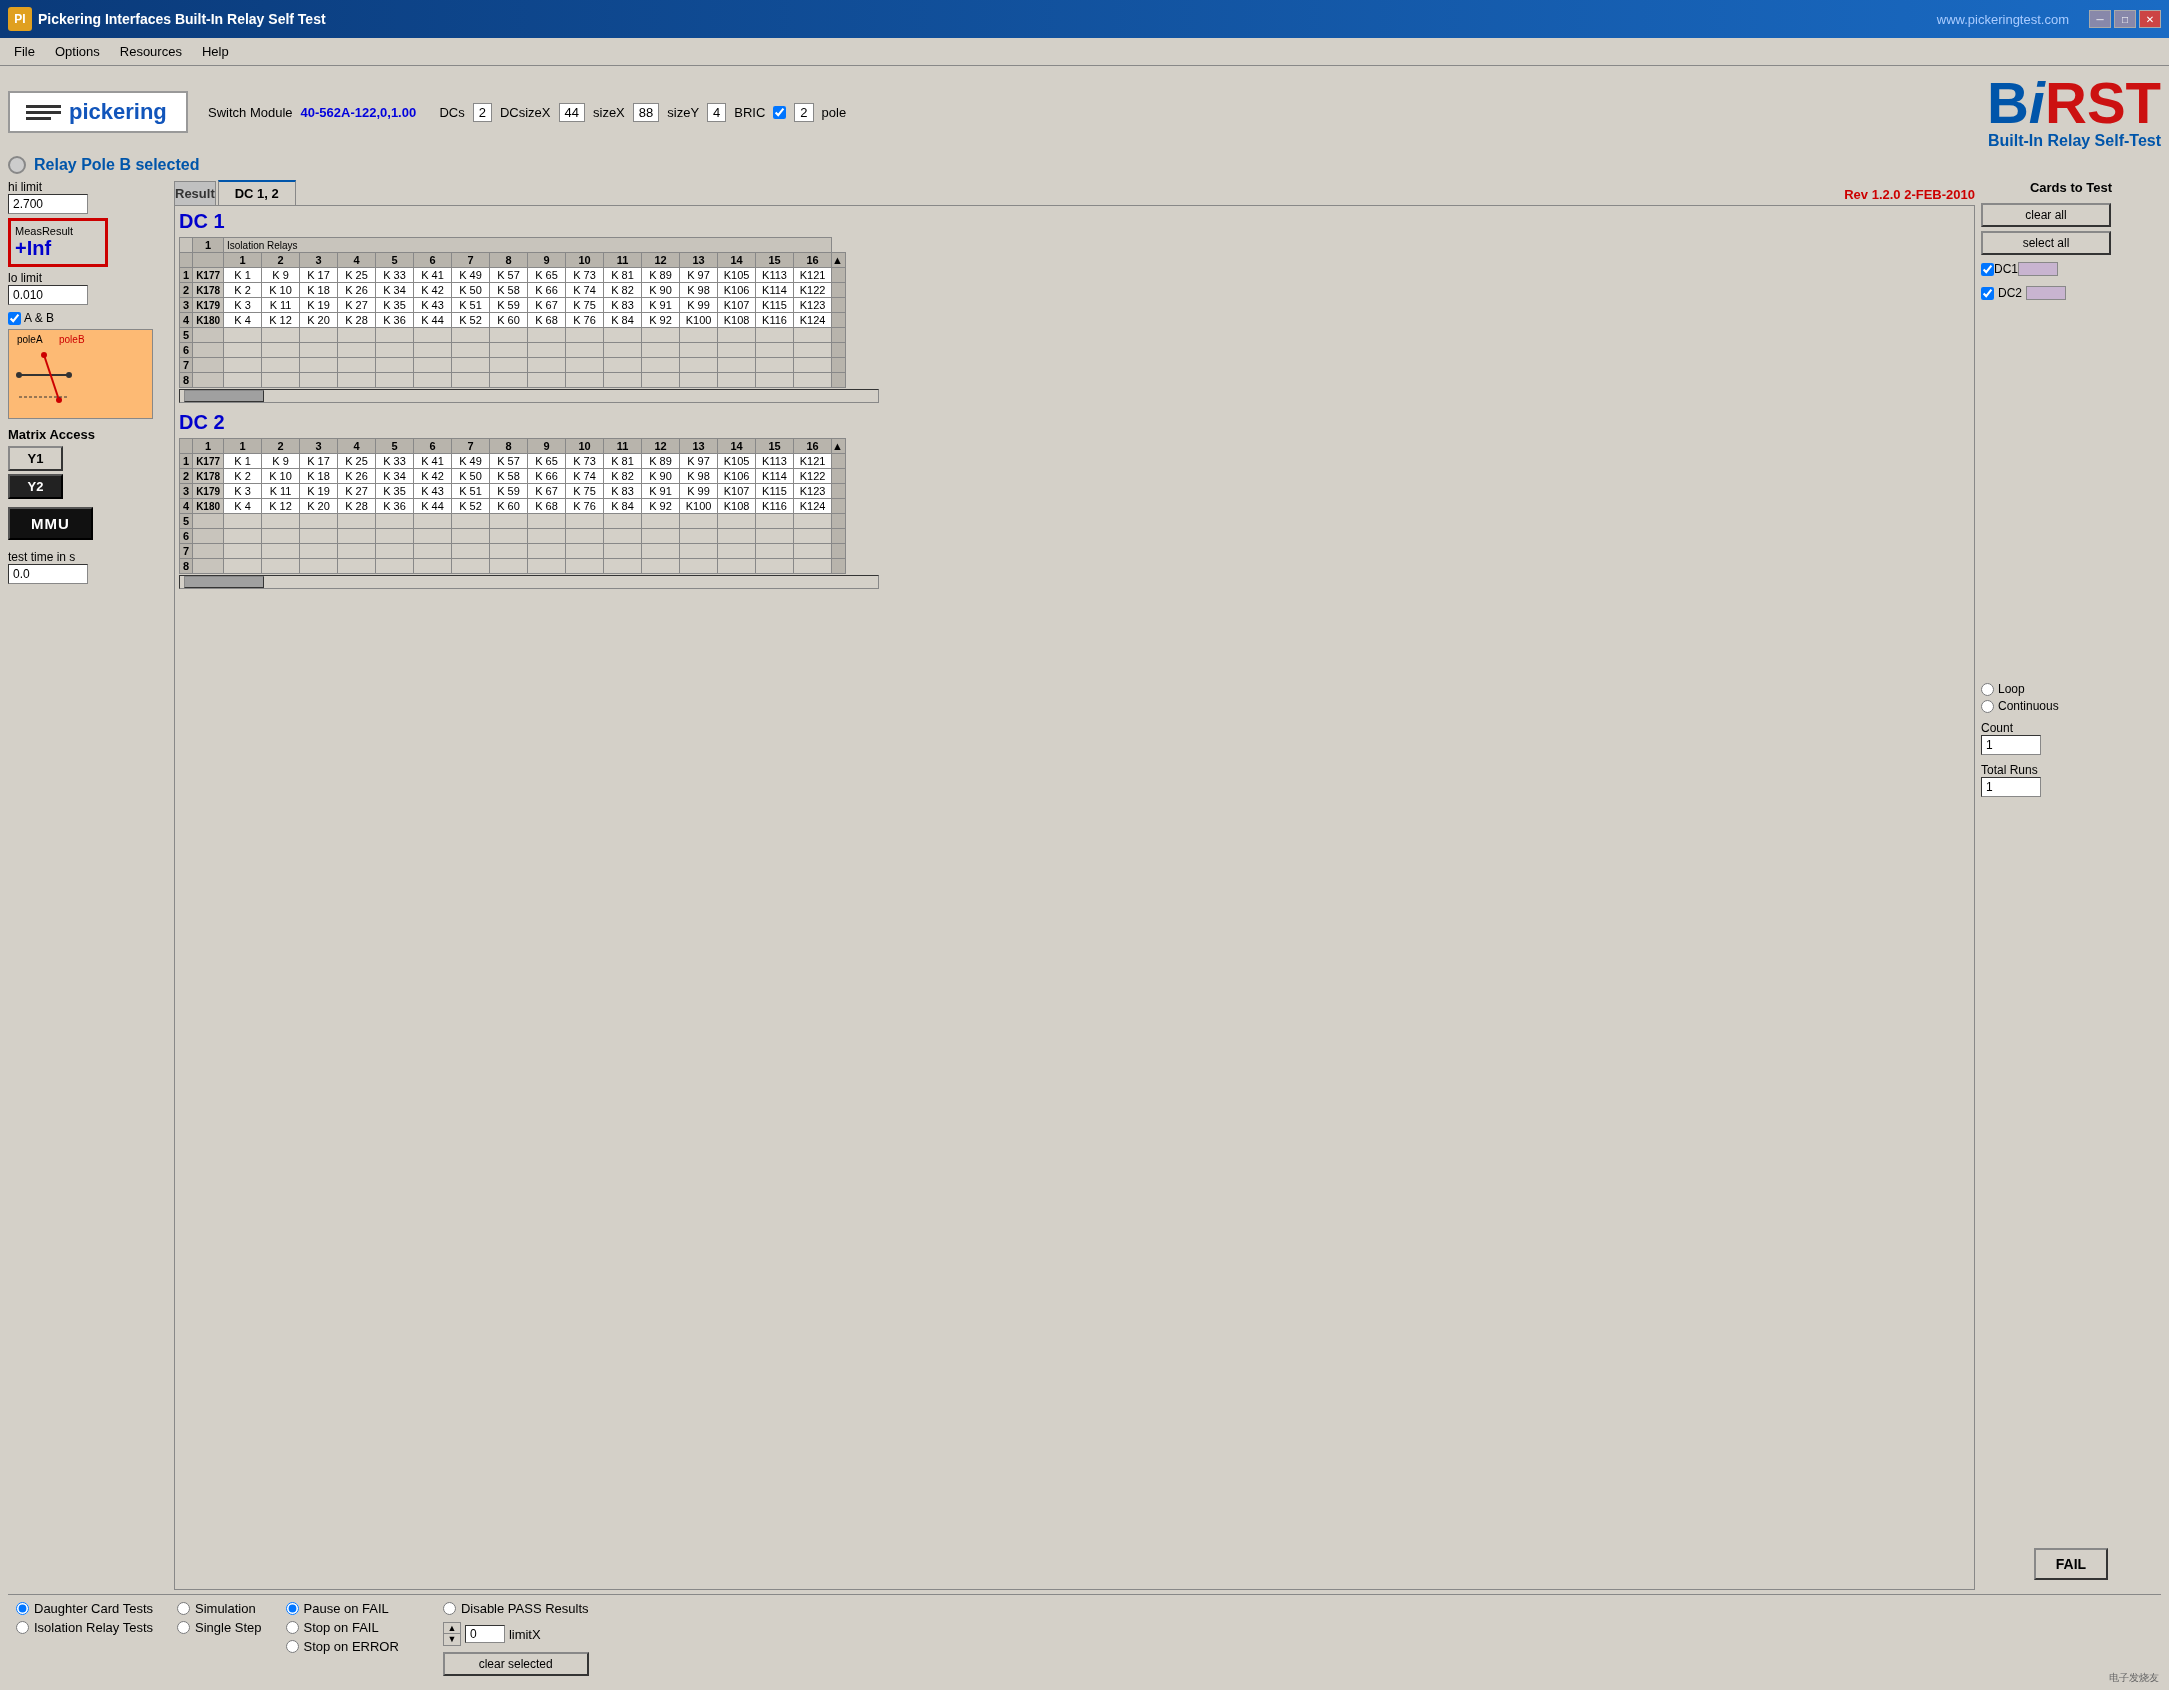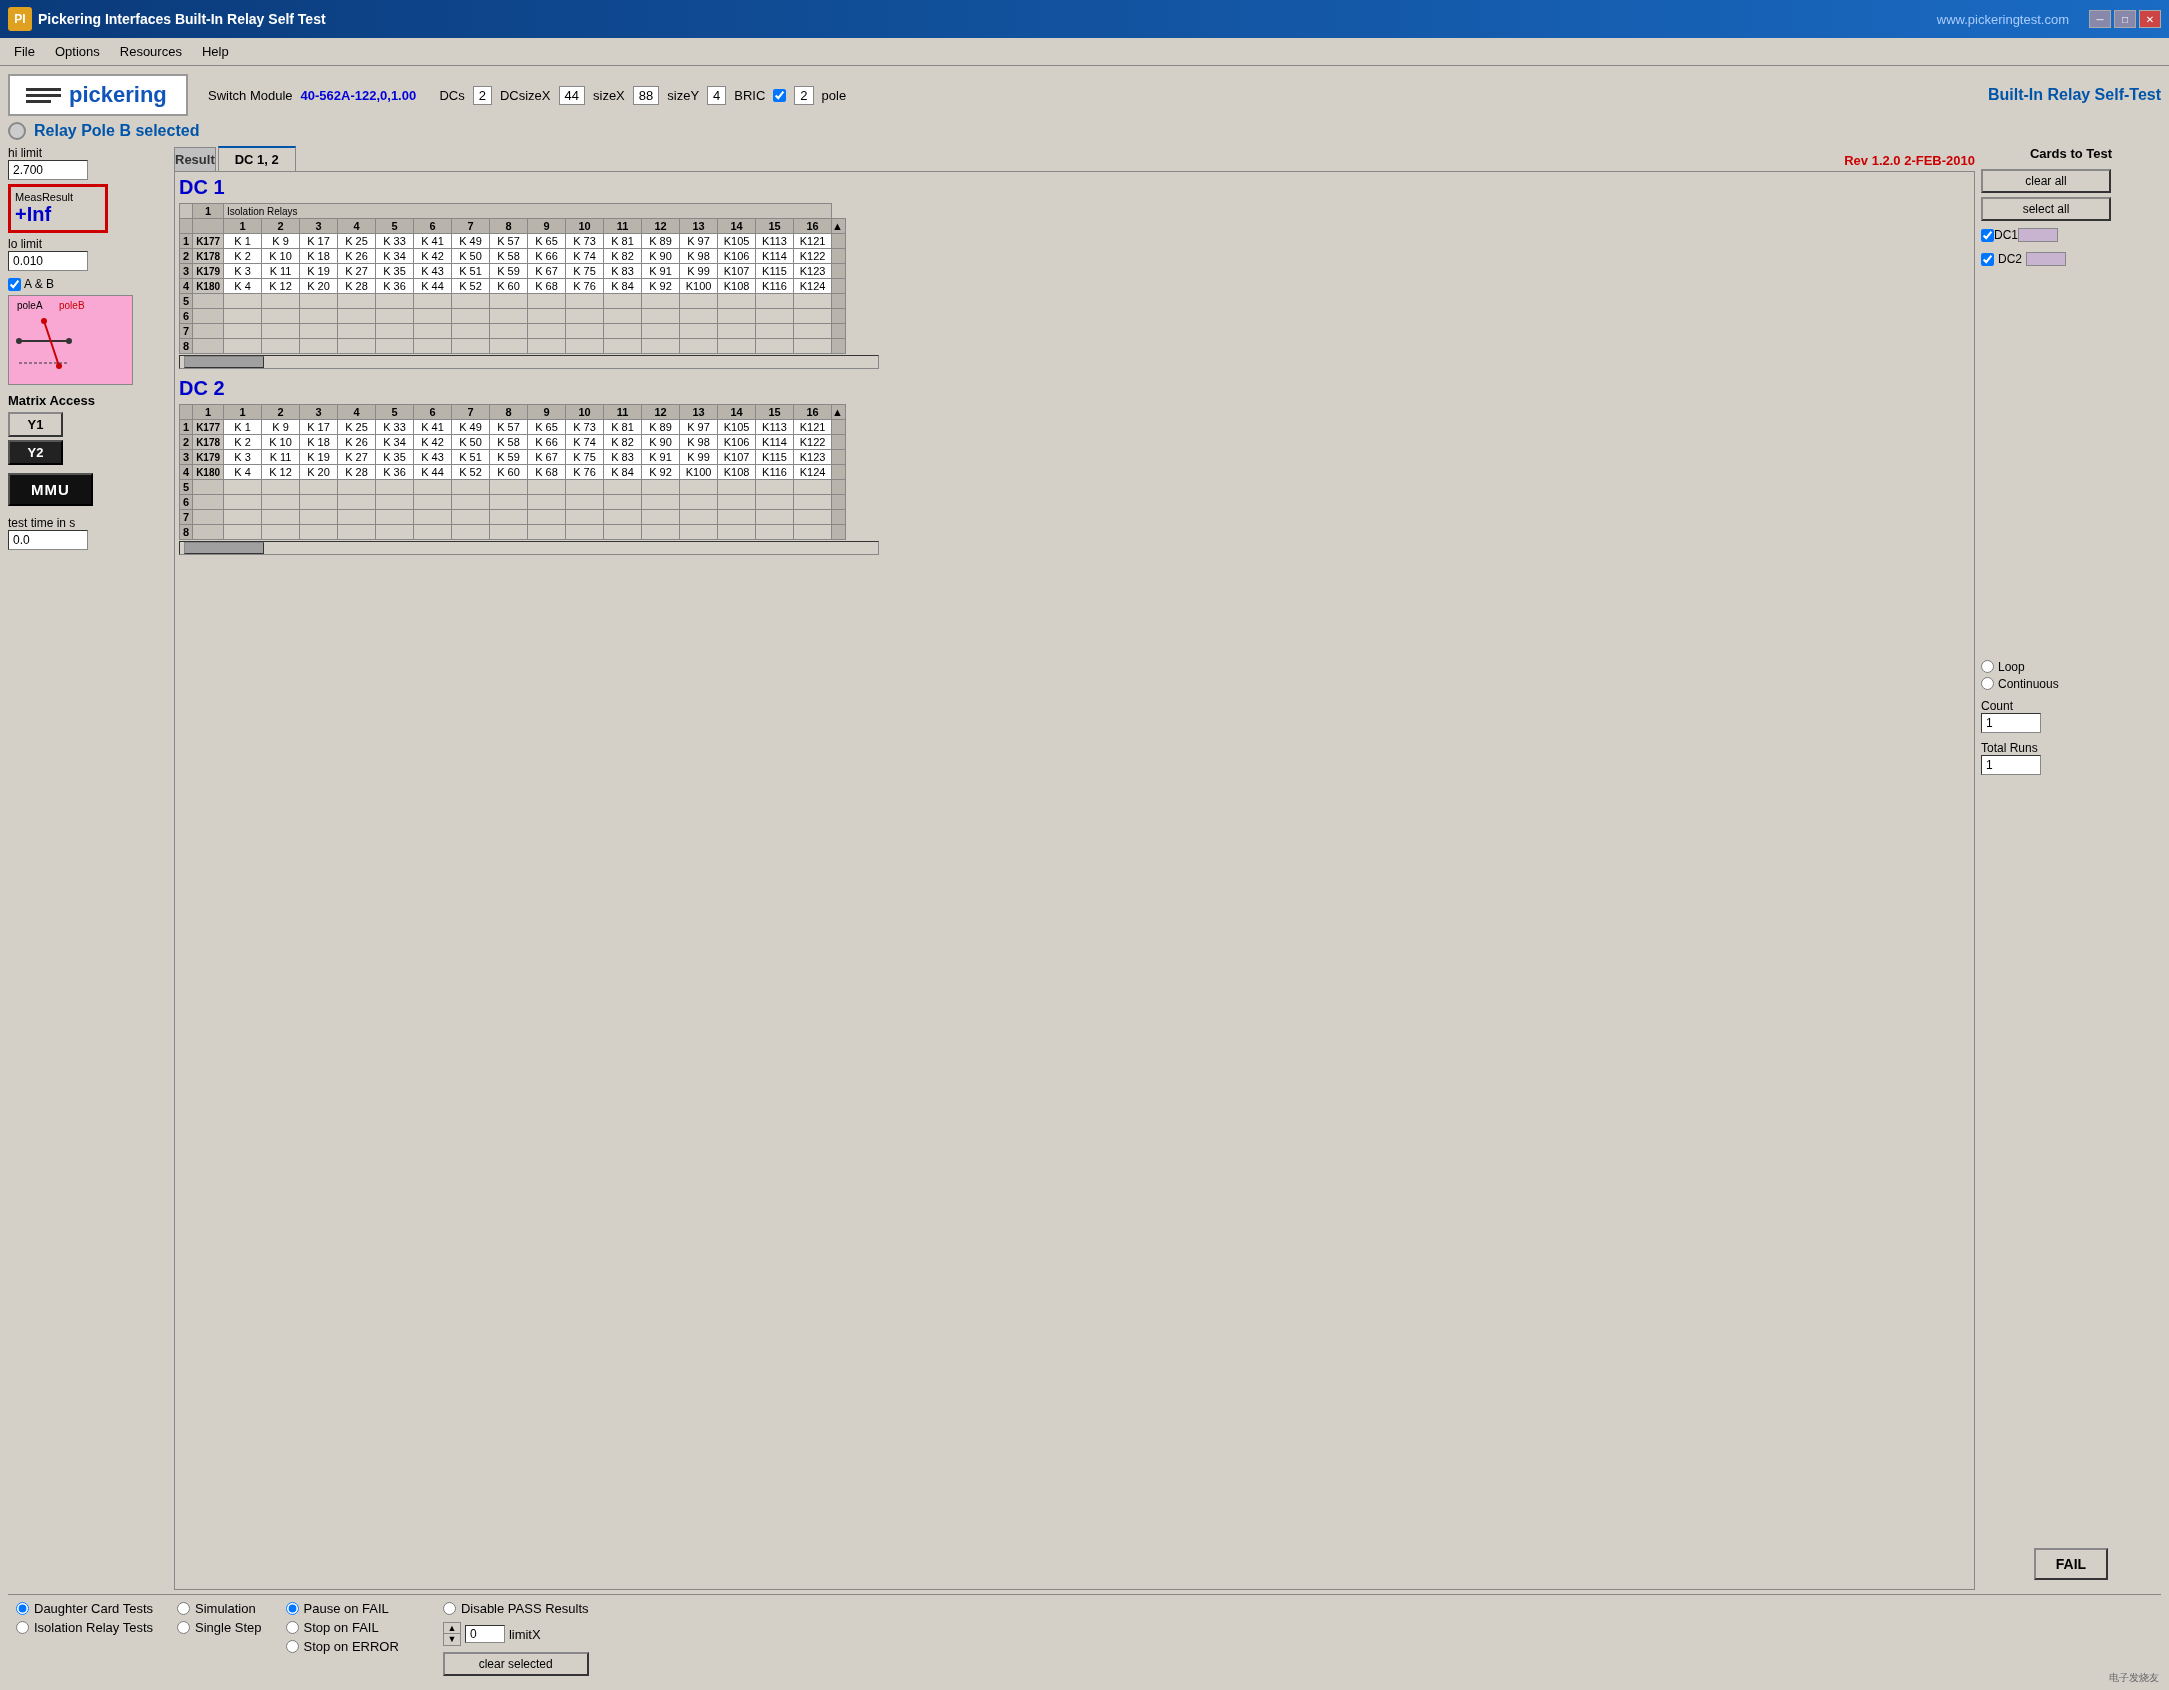--- a/index.html
+++ b/index.html
@@ -75,20 +75,23 @@
       <span style="background:white; border:1px solid #888; padding:1px 5px;">88</span>
       <span>sizeY</span>
       <span style="background:white; border:1px solid #888; padding:1px 5px;">4</span>
       <span>BRIC</span>
       <input type="checkbox" checked="" style="">
       <span style="background:white; border:1px solid #888; padding:1px 5px;">2</span>
       <span>pole</span>
     </div>
 
     <div style="text-align:right; min-width:280px;">
+      <div style="font-size:58px; font-weight:bold; line-height:1.0;">
+        <span style="color:#0055aa;">B</span><span style="color:#0055aa; font-style:italic;">i</span><span style="color:#cc1111;">R</span><span style="color:#cc1111;">S</span><span style="color:#cc1111;">T</span>
+      </div>
       <div style="font-size:16px; color:#0055aa; font-weight:bold;">Built-In Relay Self-Test</div>
     </div>
   </div>
 
   <div style="display:flex; align-items:center; gap:8px; margin-bottom:6px;">
     <div style="width:18px; height:18px; border-radius:50%; background:#cccccc; border:2px solid #888;"></div>
     <span style="color:#0055aa; font-weight:bold; font-size:16px;">Relay Pole B selected</span>
   </div>
 
   <div style="display:flex; flex:1; gap:6px; overflow:hidden; min-height:0;">
@@ -108,21 +111,21 @@
       <div>
         <div style="font-size:12px;">lo limit</div>
         <input type="text" style="background: white; border: 1px inset rgb(136, 136, 136); padding: 2px 4px; width: 80px; font-size: 12px;" value="0.010">
       </div>
 
       <div style="display:flex; align-items:center; gap:3px; margin-top:2px;">
         <input type="checkbox" checked="" style="">
         <span style="font-size:12px;">A &amp; B</span>
       </div>
 
-      <div style="background:#f9a8d4; border:1px solid #888; padding:4px; width:125px; height:90px; position:relative;">
+      <div style="background:#fdba74; border:1px solid #888; padding:4px; width:145px; height:90px; position:relative;">
         <span style="font-size:10px; position:absolute; top:4px; left:8px;">poleA</span>
         <span style="font-size:10px; position:absolute; top:4px; left:50px; color:#cc0000;">poleB</span>
 
         <svg width="130" height="70" style="position:absolute; top:15px; left:5px;">
           <line x1="5" y1="30" x2="55" y2="30" stroke="#333" stroke-width="2"></line>
           <circle cx="5" cy="30" r="3" fill="#333"></circle>
           <circle cx="55" cy="30" r="3" fill="#333"></circle>
           <line x1="30" y1="10" x2="45" y2="55" stroke="#cc0000" stroke-width="2"></line>
           <circle cx="30" cy="10" r="3" fill="#cc0000"></circle>
           <circle cx="45" cy="55" r="3" fill="#cc0000"></circle>

